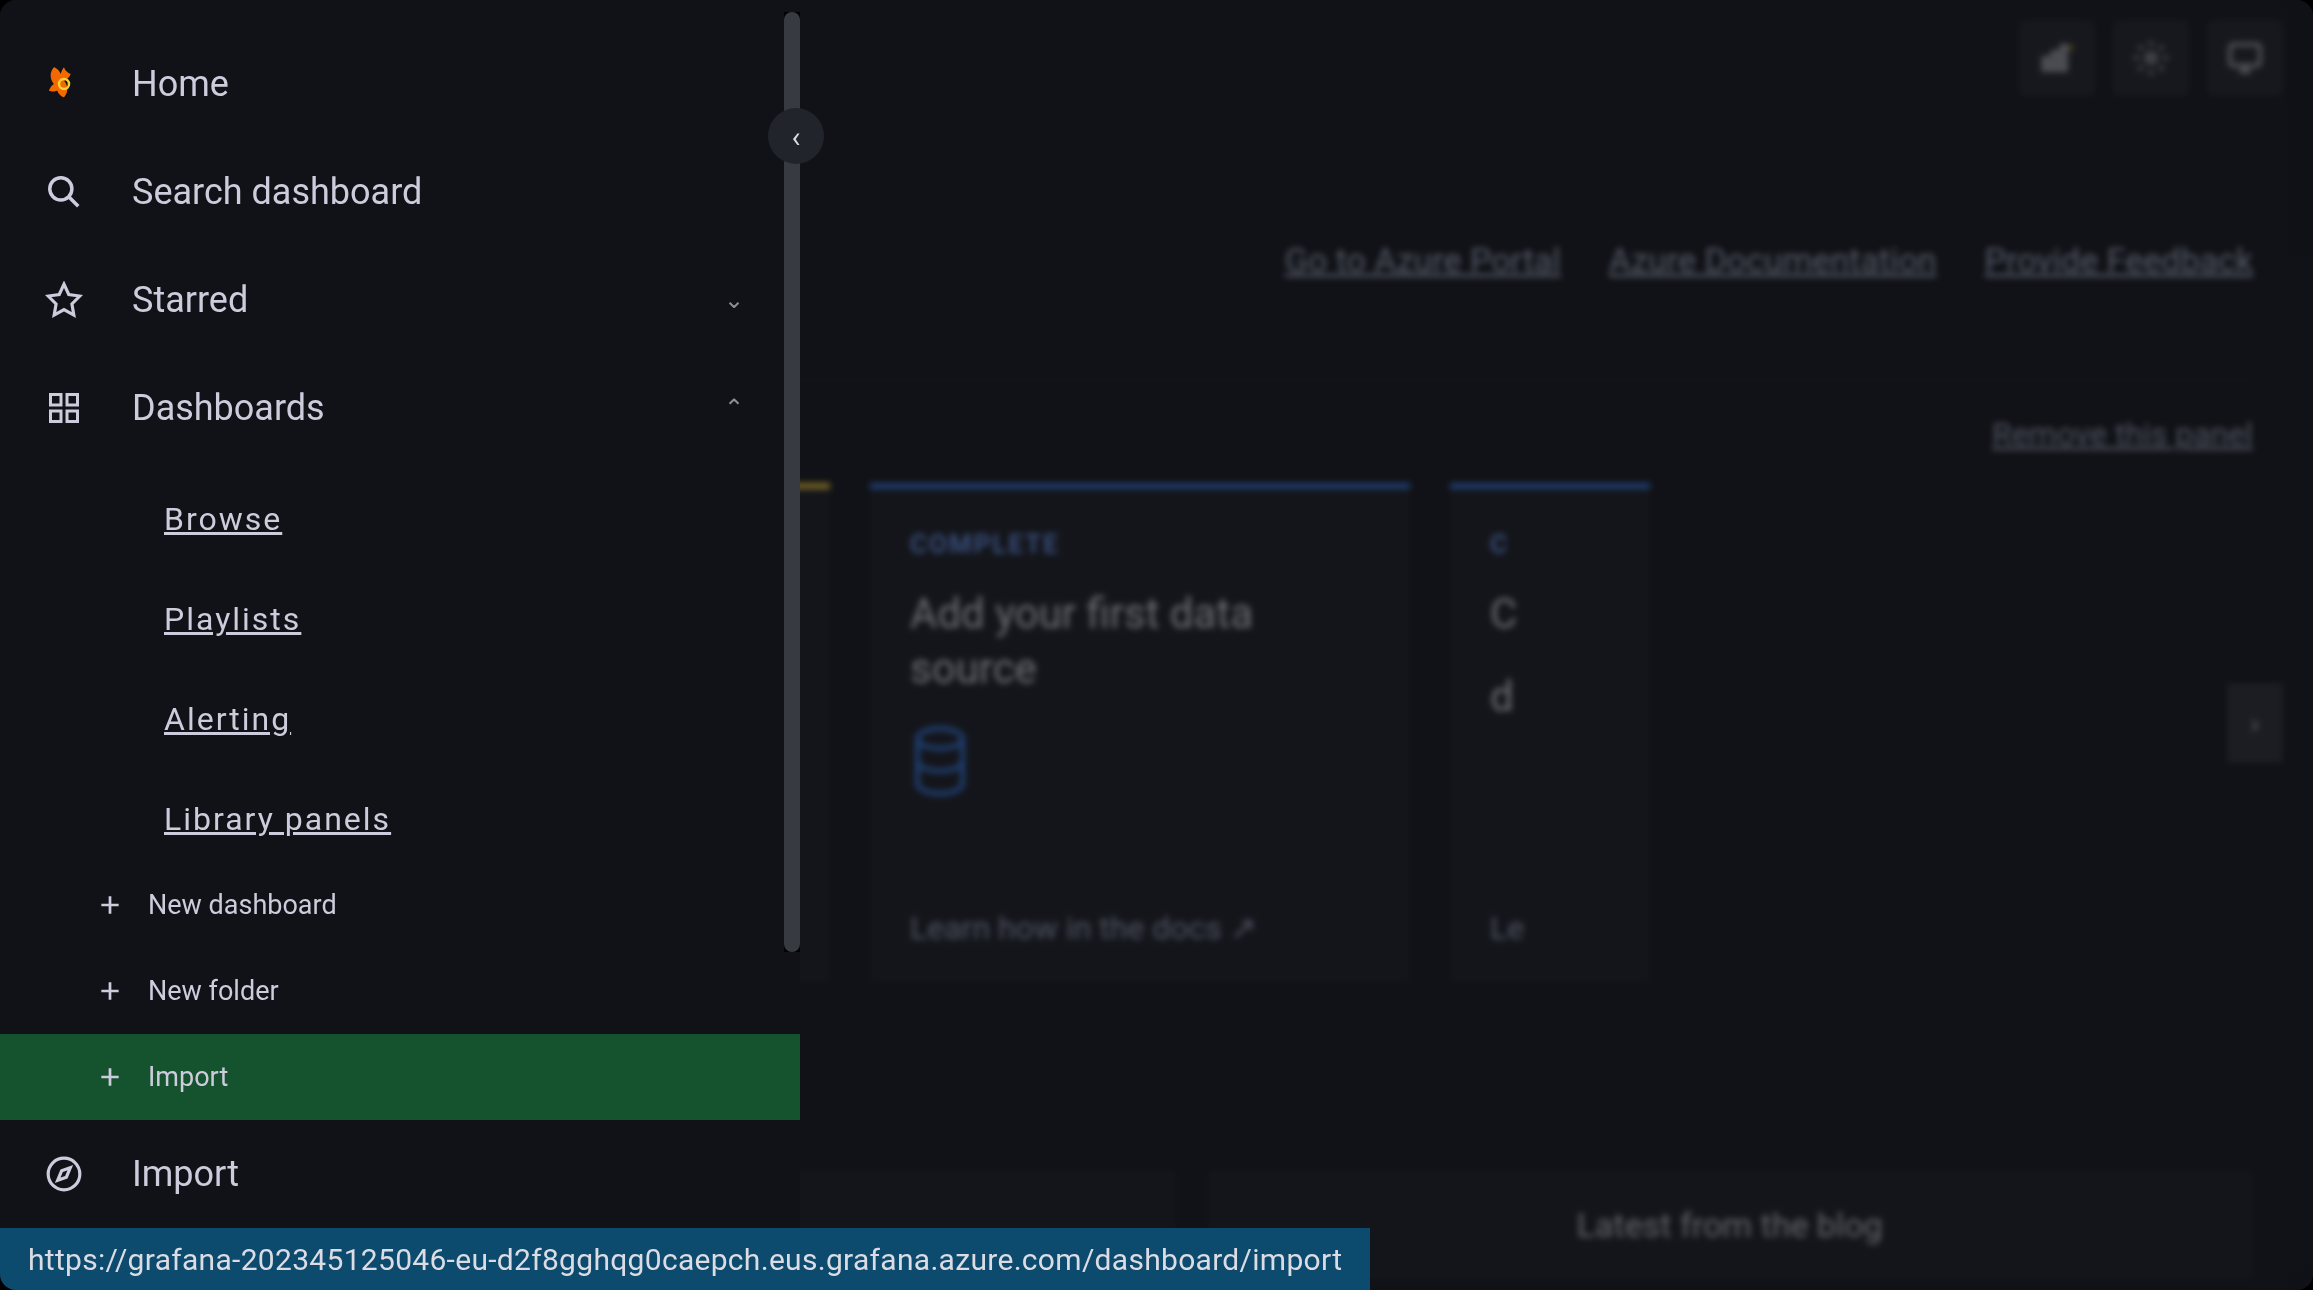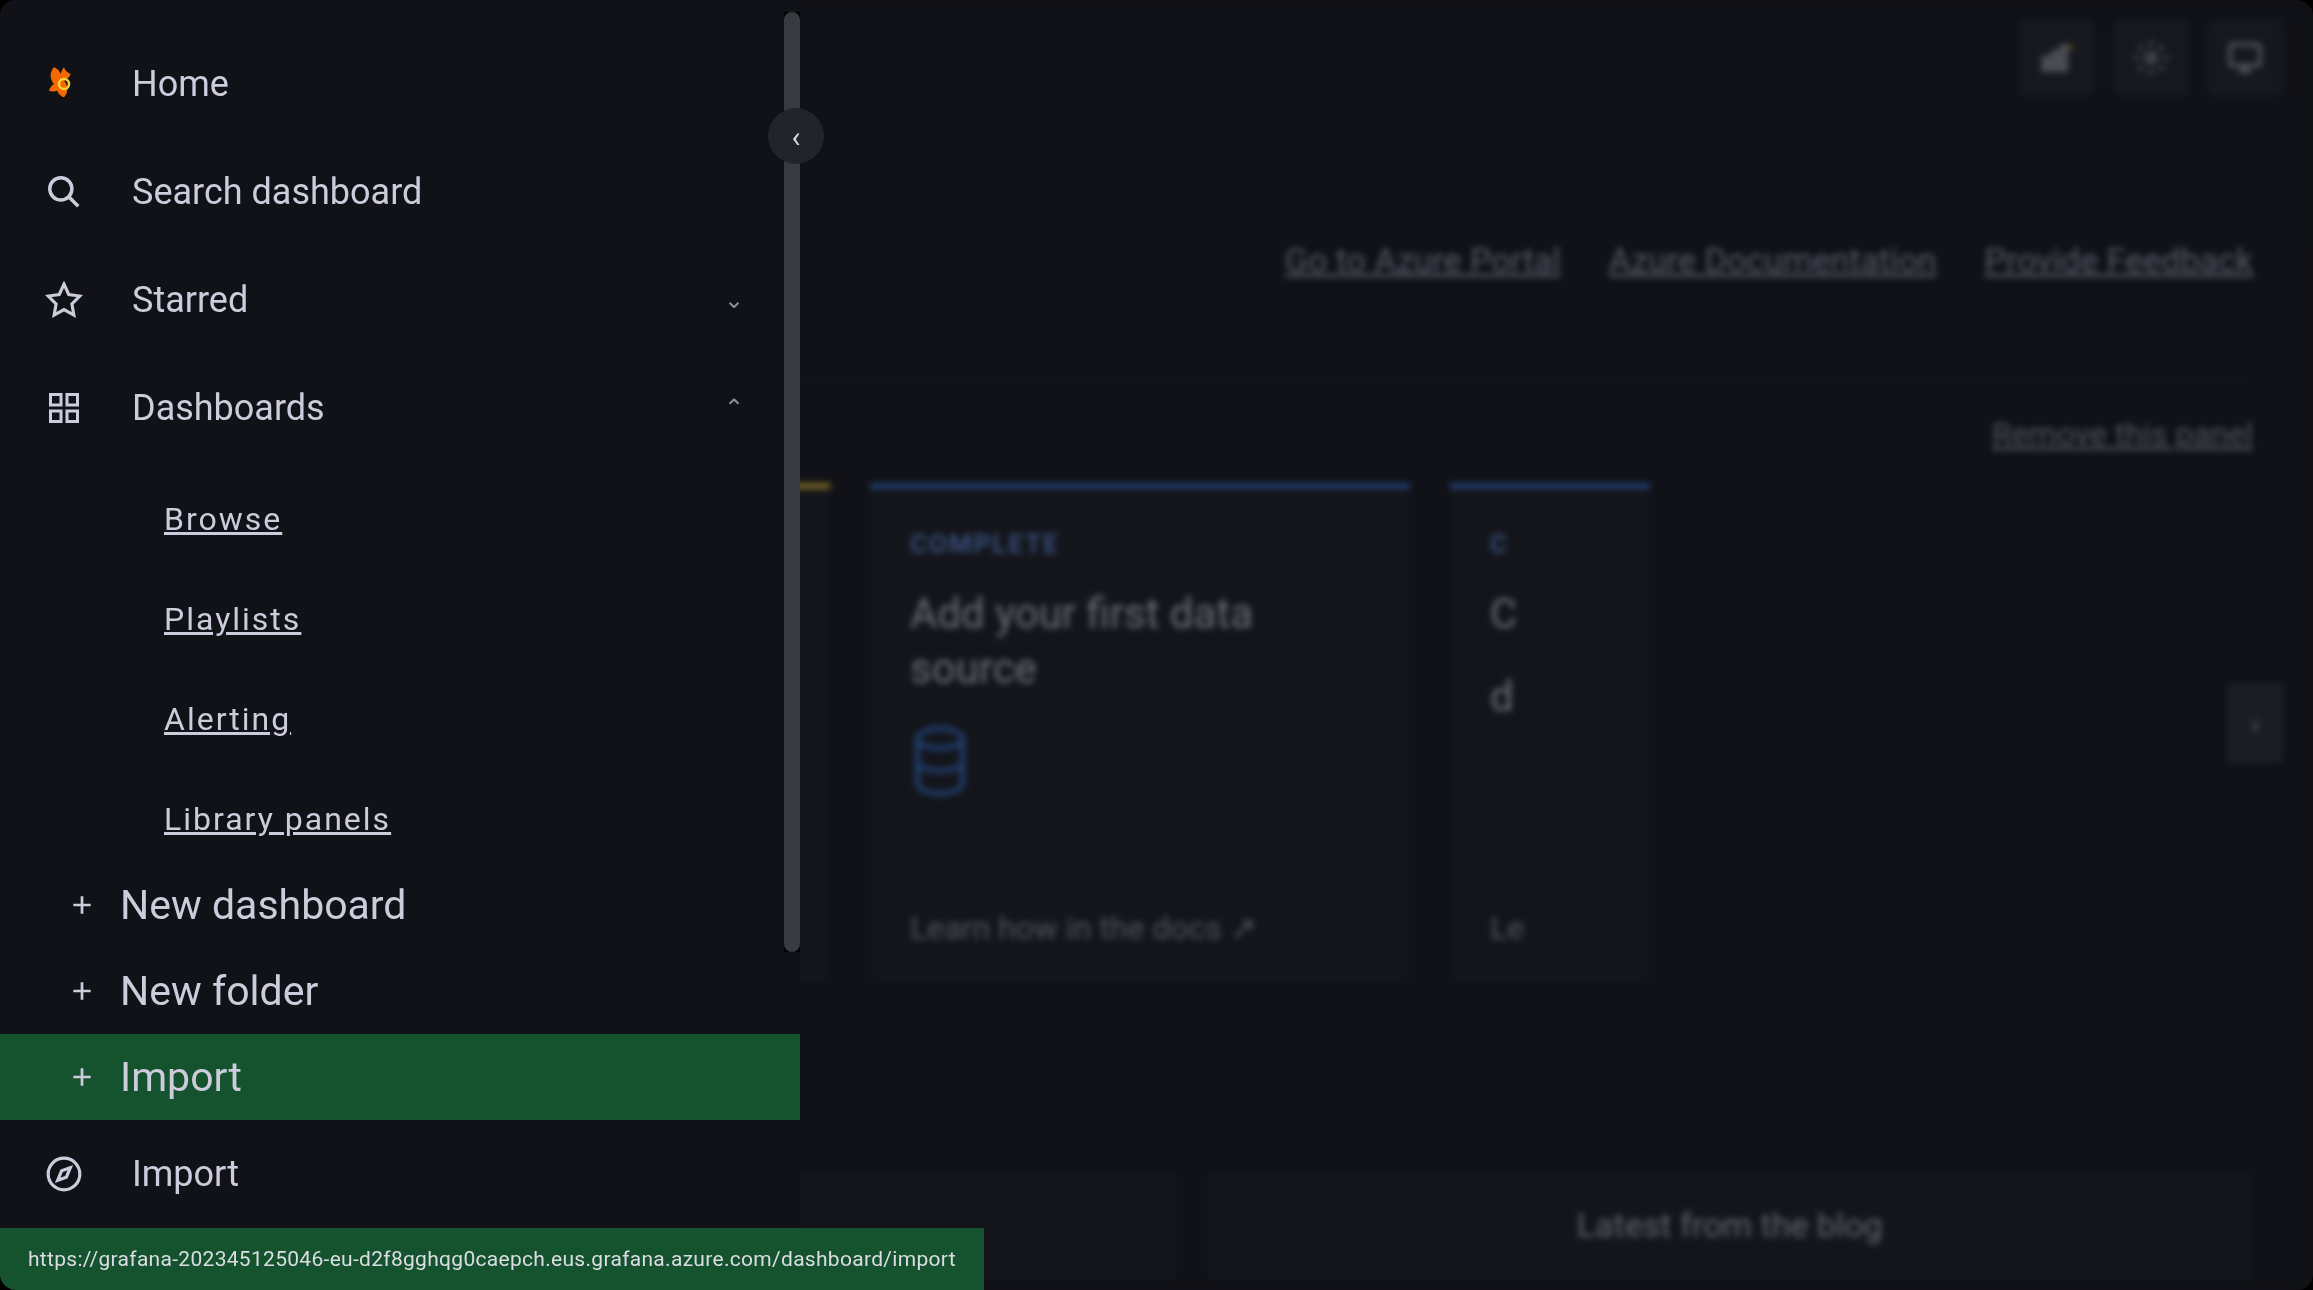--- a/index.html
+++ b/index.html
@@ -40,25 +40,25 @@
 .sidebar{position:absolute;top:0;left:0;width:800px;height:100%;background:#111217;z-index:10;}
 .scrolltrack{position:absolute;right:0;top:12px;width:16px;height:940px;background:#000;}
 .scrollthumb{position:absolute;right:0;top:12px;width:16px;height:940px;background:#383a42;border-radius:8px;}
 .collapse{position:absolute;right:-24px;top:108px;width:56px;height:56px;border-radius:50%;background:#22242b;display:flex;align-items:center;justify-content:center;color:#d8dbe3;font-size:30px;z-index:20;}
 
 .nav{padding:30px 0;}
 .nitem{display:flex;align-items:center;height:108px;padding:0 44px;gap:48px;cursor:pointer;font-size:36px;color:#ccccdc;position:relative;}
 .nitem .ico{width:40px;height:40px;display:flex;align-items:center;justify-content:center;flex:0 0 40px;}
 .nitem .chev{position:absolute;right:56px;font-size:24px;color:#8e8e9c;}
 .nitem.sub{padding-left:164px;height:86px;font-size:32px;text-decoration:underline;}
-.nitem.subplus{padding-left:68px;height:86px;font-size:41px;gap:24px;}
+.nitem.subplus{padding-left:96px;height:86px;font-size:27px;gap:24px;}
 .nitem.subplus .pico{width:28px;height:28px;display:flex;align-items:center;justify-content:center;flex:0 0 28px;}
 .nitem.hover{background:#14532d;}
 
-.statusbar{position:absolute;bottom:0;left:0;height:62px;background:#14532d;padding:0 28px;display:flex;align-items:center;font-size:21px;color:#dcdde4;letter-spacing:.3px;z-index:30;}
+.statusbar{position:absolute;bottom:0;left:0;height:62px;background:#0c4a6e;padding:0 28px;display:flex;align-items:center;font-size:30px;color:#dcdde4;letter-spacing:.3px;z-index:30;}
 
 
 svg{display:block;}
 </style>
 </head>
 <body>
 
 <div class="app">
 
   <div class="main">

